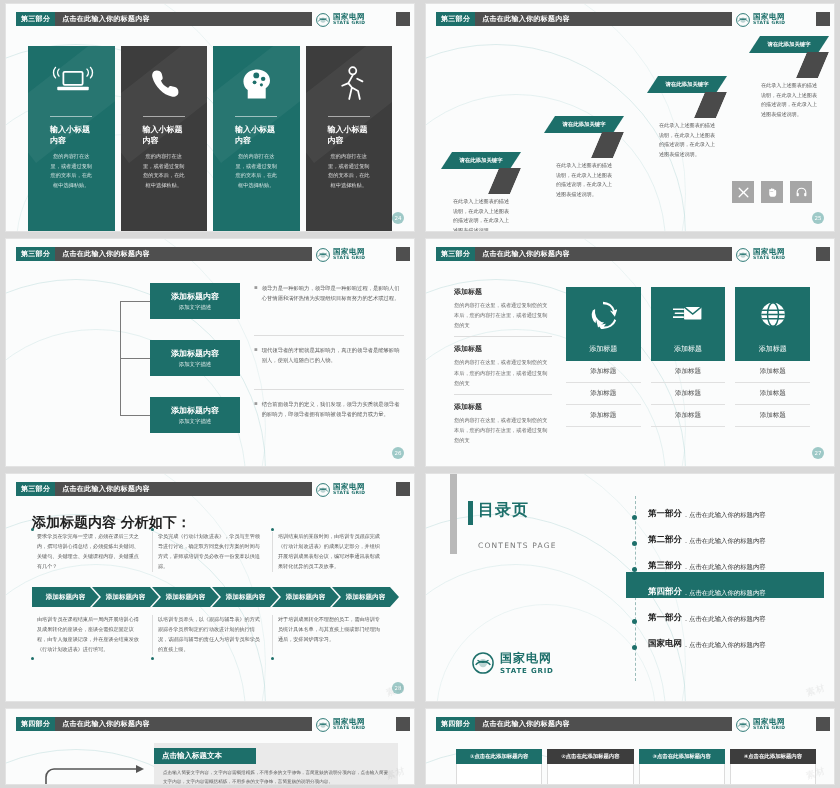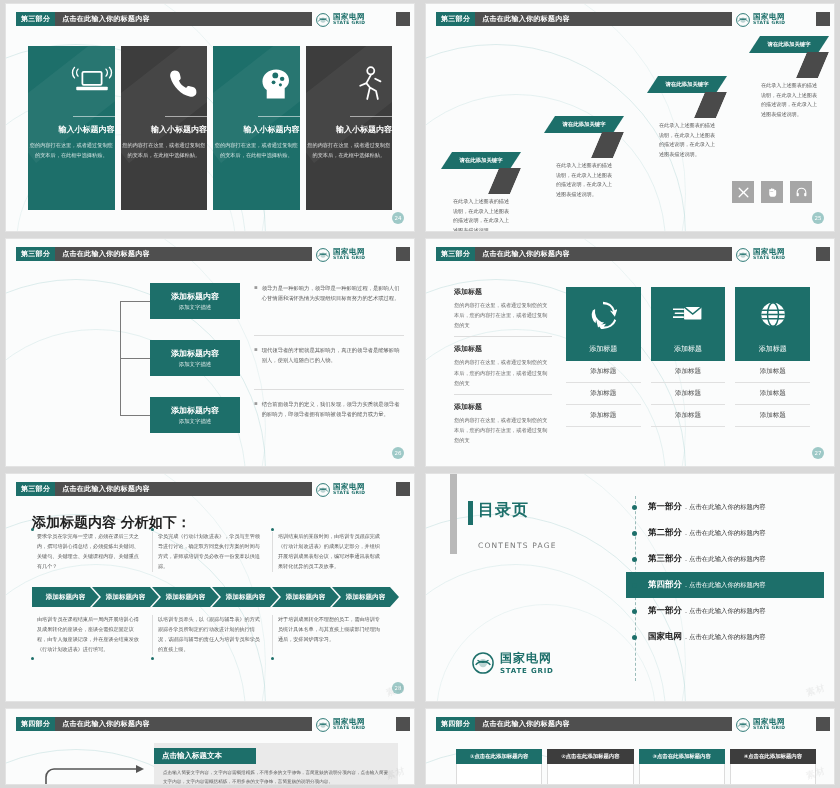--- a/index.html
+++ b/index.html
@@ -61,22 +61,22 @@
   
   .pgnum {
     position:absolute; right:10px; bottom:7px;
     width:12px;height:12px;border-radius:50%;
     background:#9ec9c7; color:#fff; font-size:5.5px;
     display:flex;align-items:center;justify-content:center;
   }
 
   
   .cards { position:absolute; left:22px; right:22px; top:42px; display:flex; gap:6px; }
-  .card { flex:1; height:164px; position:relative; overflow:hidden;
-          display:flex; flex-direction:column; align-items:flex-end; padding:16px 0 0;}
+  .card { flex:1; height:192px; position:relative; overflow:hidden;
+          display:flex; flex-direction:column; align-items:flex-start; padding:16px 22px 0;}
   .card.teal { background:#1d6f6a; }
   .card.dark { background:#3d3d3d; }
   .card .sheen{position:absolute; width:170%; height:60px; background:rgba(255,255,255,.05);
                transform:rotate(-38deg); left:-30%; top:18px;}
   .card .ico { width:46px;height:44px; display:flex;align-items:center;justify-content:center; position:relative;}
   .card hr { width:42px; border:0; border-top:1px solid rgba(255,255,255,.55); margin:10px 0 7px; position:relative;}
   .card h4 { color:#fff; font-size:8px; font-weight:bold; margin-bottom:6px; position:relative;}
   .card p { color:rgba(255,255,255,.82); font-size:5.2px; line-height:1.85; text-align:center; position:relative;}
 
   
@@ -162,21 +162,21 @@
 
   
   .toc-bar { position:absolute; left:24px; top:0; width:7px; height:80px; background:#b9b9b9;}
   .toc-accent { position:absolute; left:42px; top:27px; width:5px; height:24px; background:#1d6f6a;}
   .toc-h { position:absolute; left:52px; top:26px; }
   .toc-h h2 { font-size:16px; color:#1d6f6a; font-weight:bold; letter-spacing:1px;}
   .toc-h .sub { font-size:7.5px; color:#777; letter-spacing:1.2px; margin-top:20px;}
   .toc-list { position:absolute; left:200px; top:20px; right:10px; }
   .toc-spine { position:absolute; left:209px; top:22px; width:0; height:185px;
                border-left:1px dashed #9bbcba;}
-  .toc-item { position:relative; height:26px; display:flex; align-items:center; padding-left:22px; }
+  .toc-item { position:relative; height:26px; display:flex; align-items:flex-end; padding-left:22px; }
   .toc-item .bul { position:absolute; left:6px; width:5px;height:5px;border-radius:50%;
                    background:#1d6f6a;}
   .toc-item .num { font-size:8.5px; font-weight:bold; color:#222; }
   .toc-item .lbl { font-size:6.4px; color:#333; margin-left:3px;}
   .toc-item.active { background:#1d6f6a; }
   .toc-item.active .num,.toc-item.active .lbl { color:#fff; }
   .toc-logo { position:absolute; left:46px; bottom:26px; display:flex;align-items:center;gap:6px;}
   .toc-logo .mark{width:22px;height:22px;}
   .toc-logo .cn{font-size:12px;font-weight:bold;color:#1d6f6a;letter-spacing:1px;display:block;}
   .toc-logo .en{font-size:7px;font-weight:bold;color:#1d6f6a;letter-spacing:.8px;display:block;}

